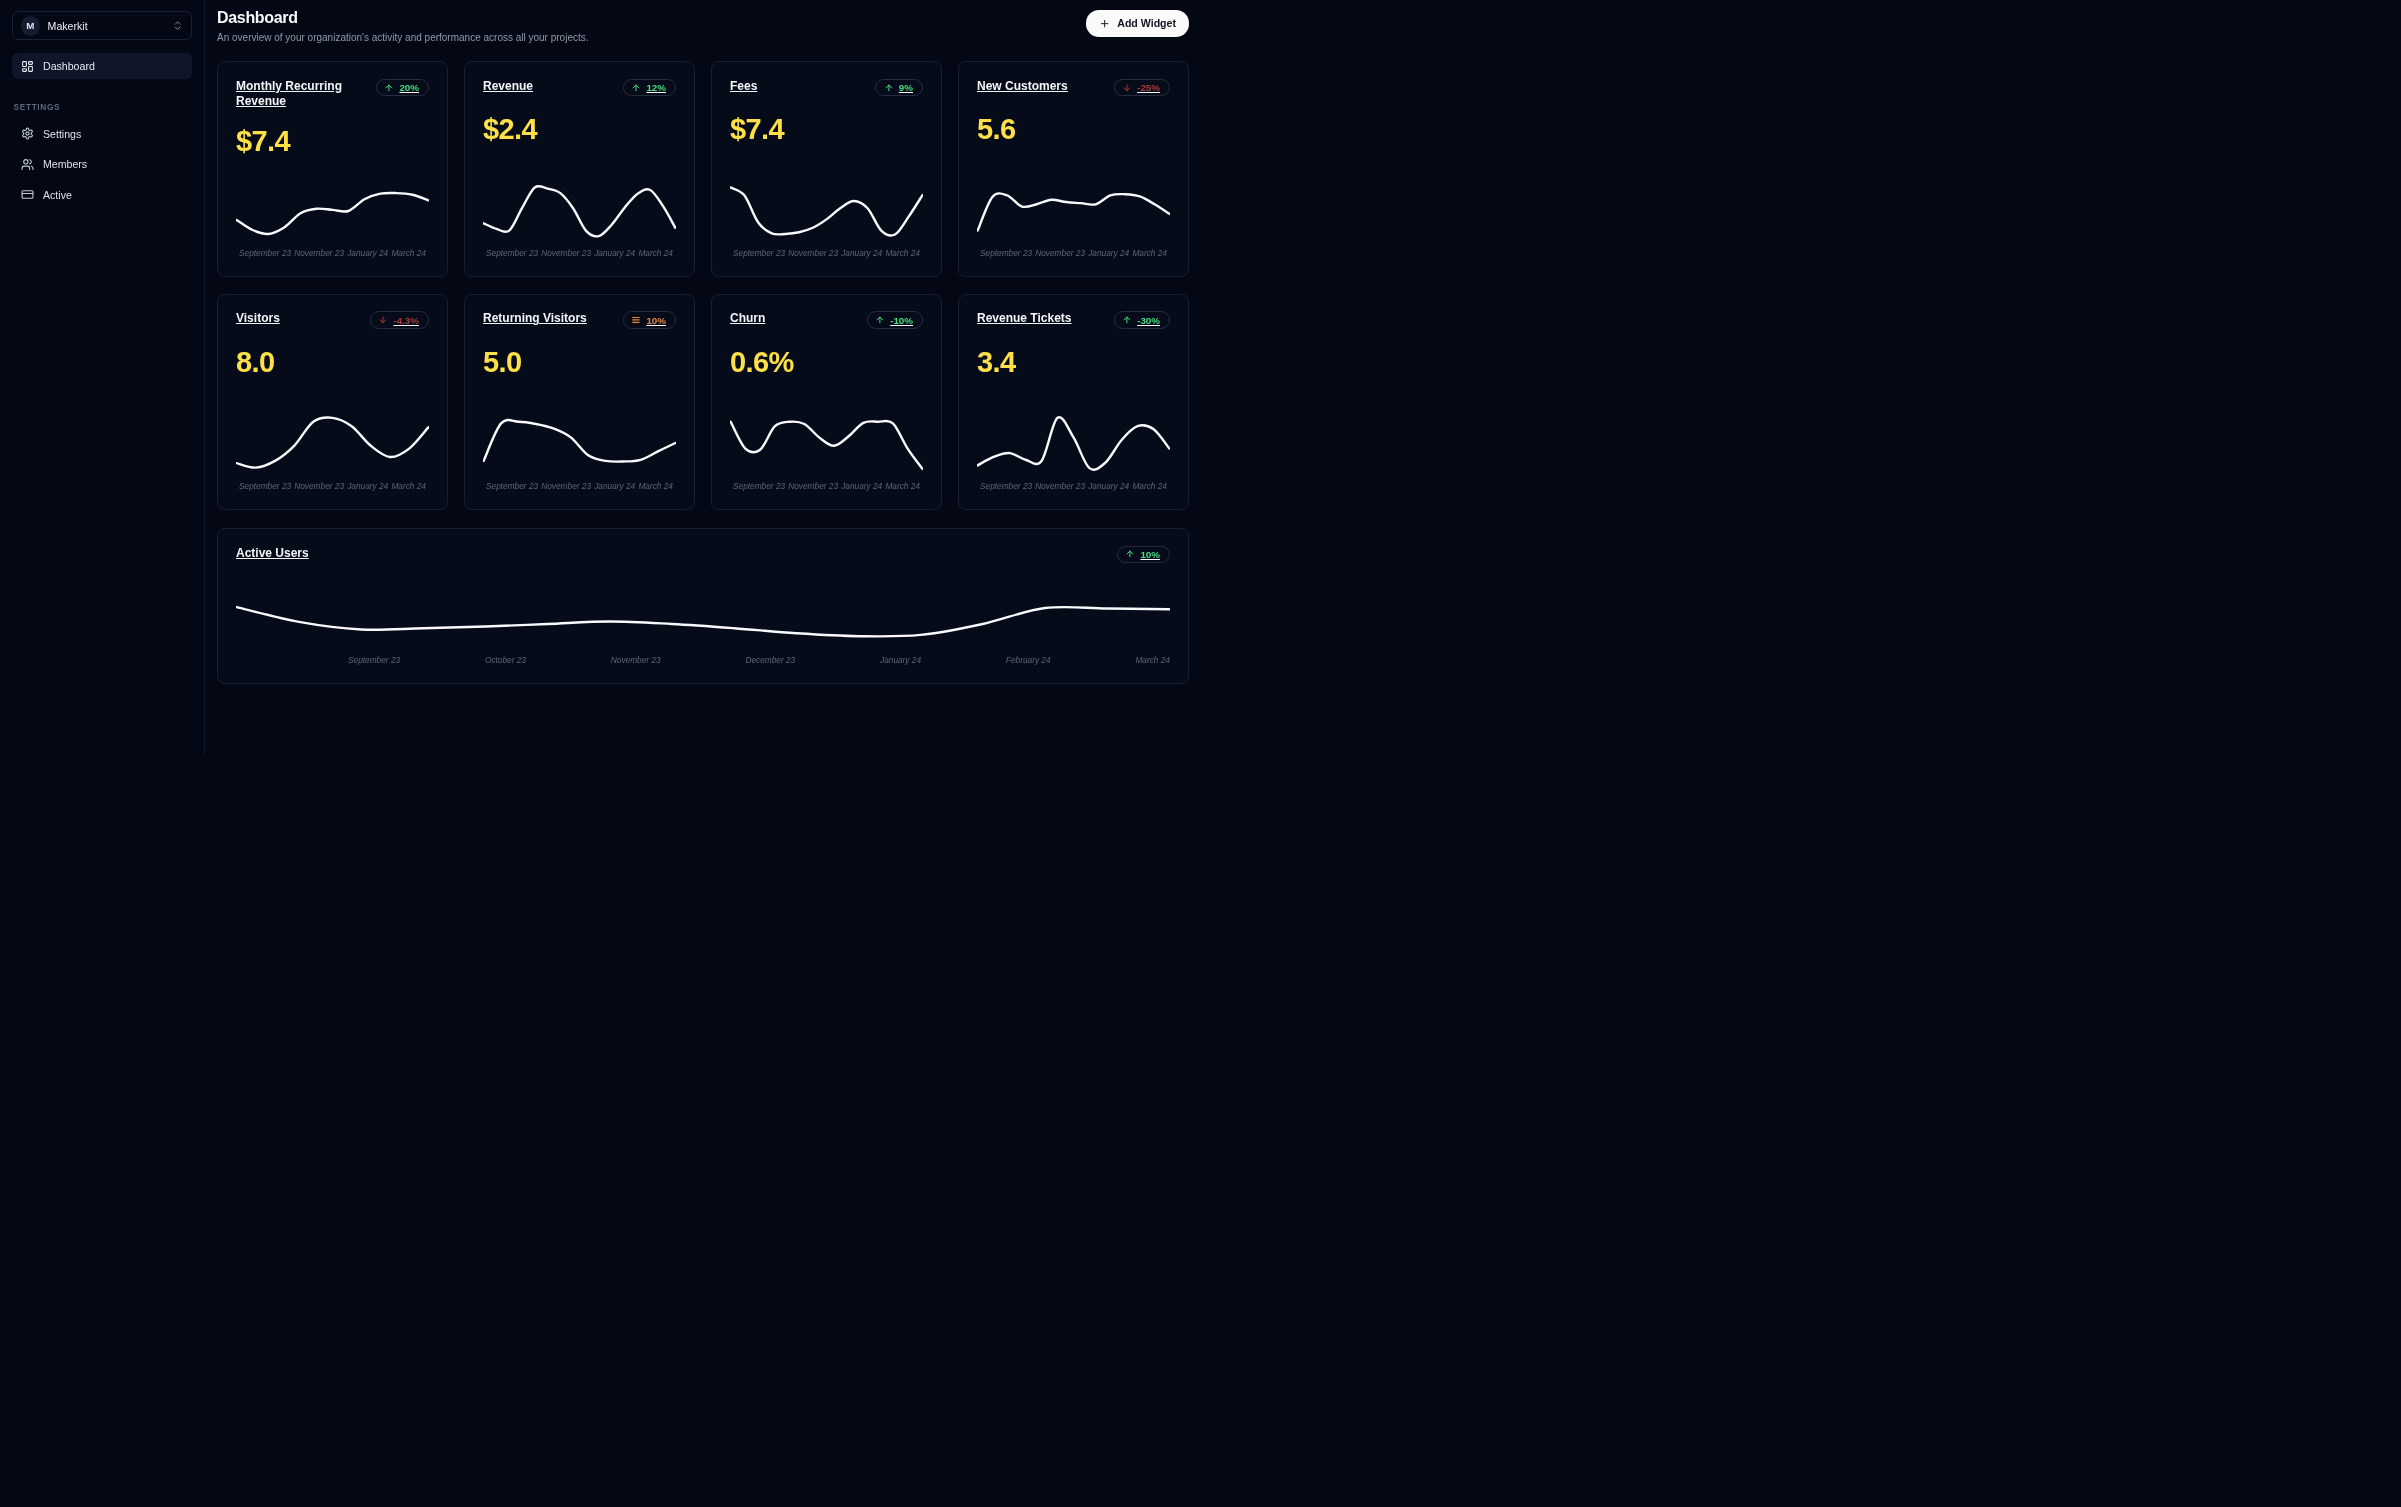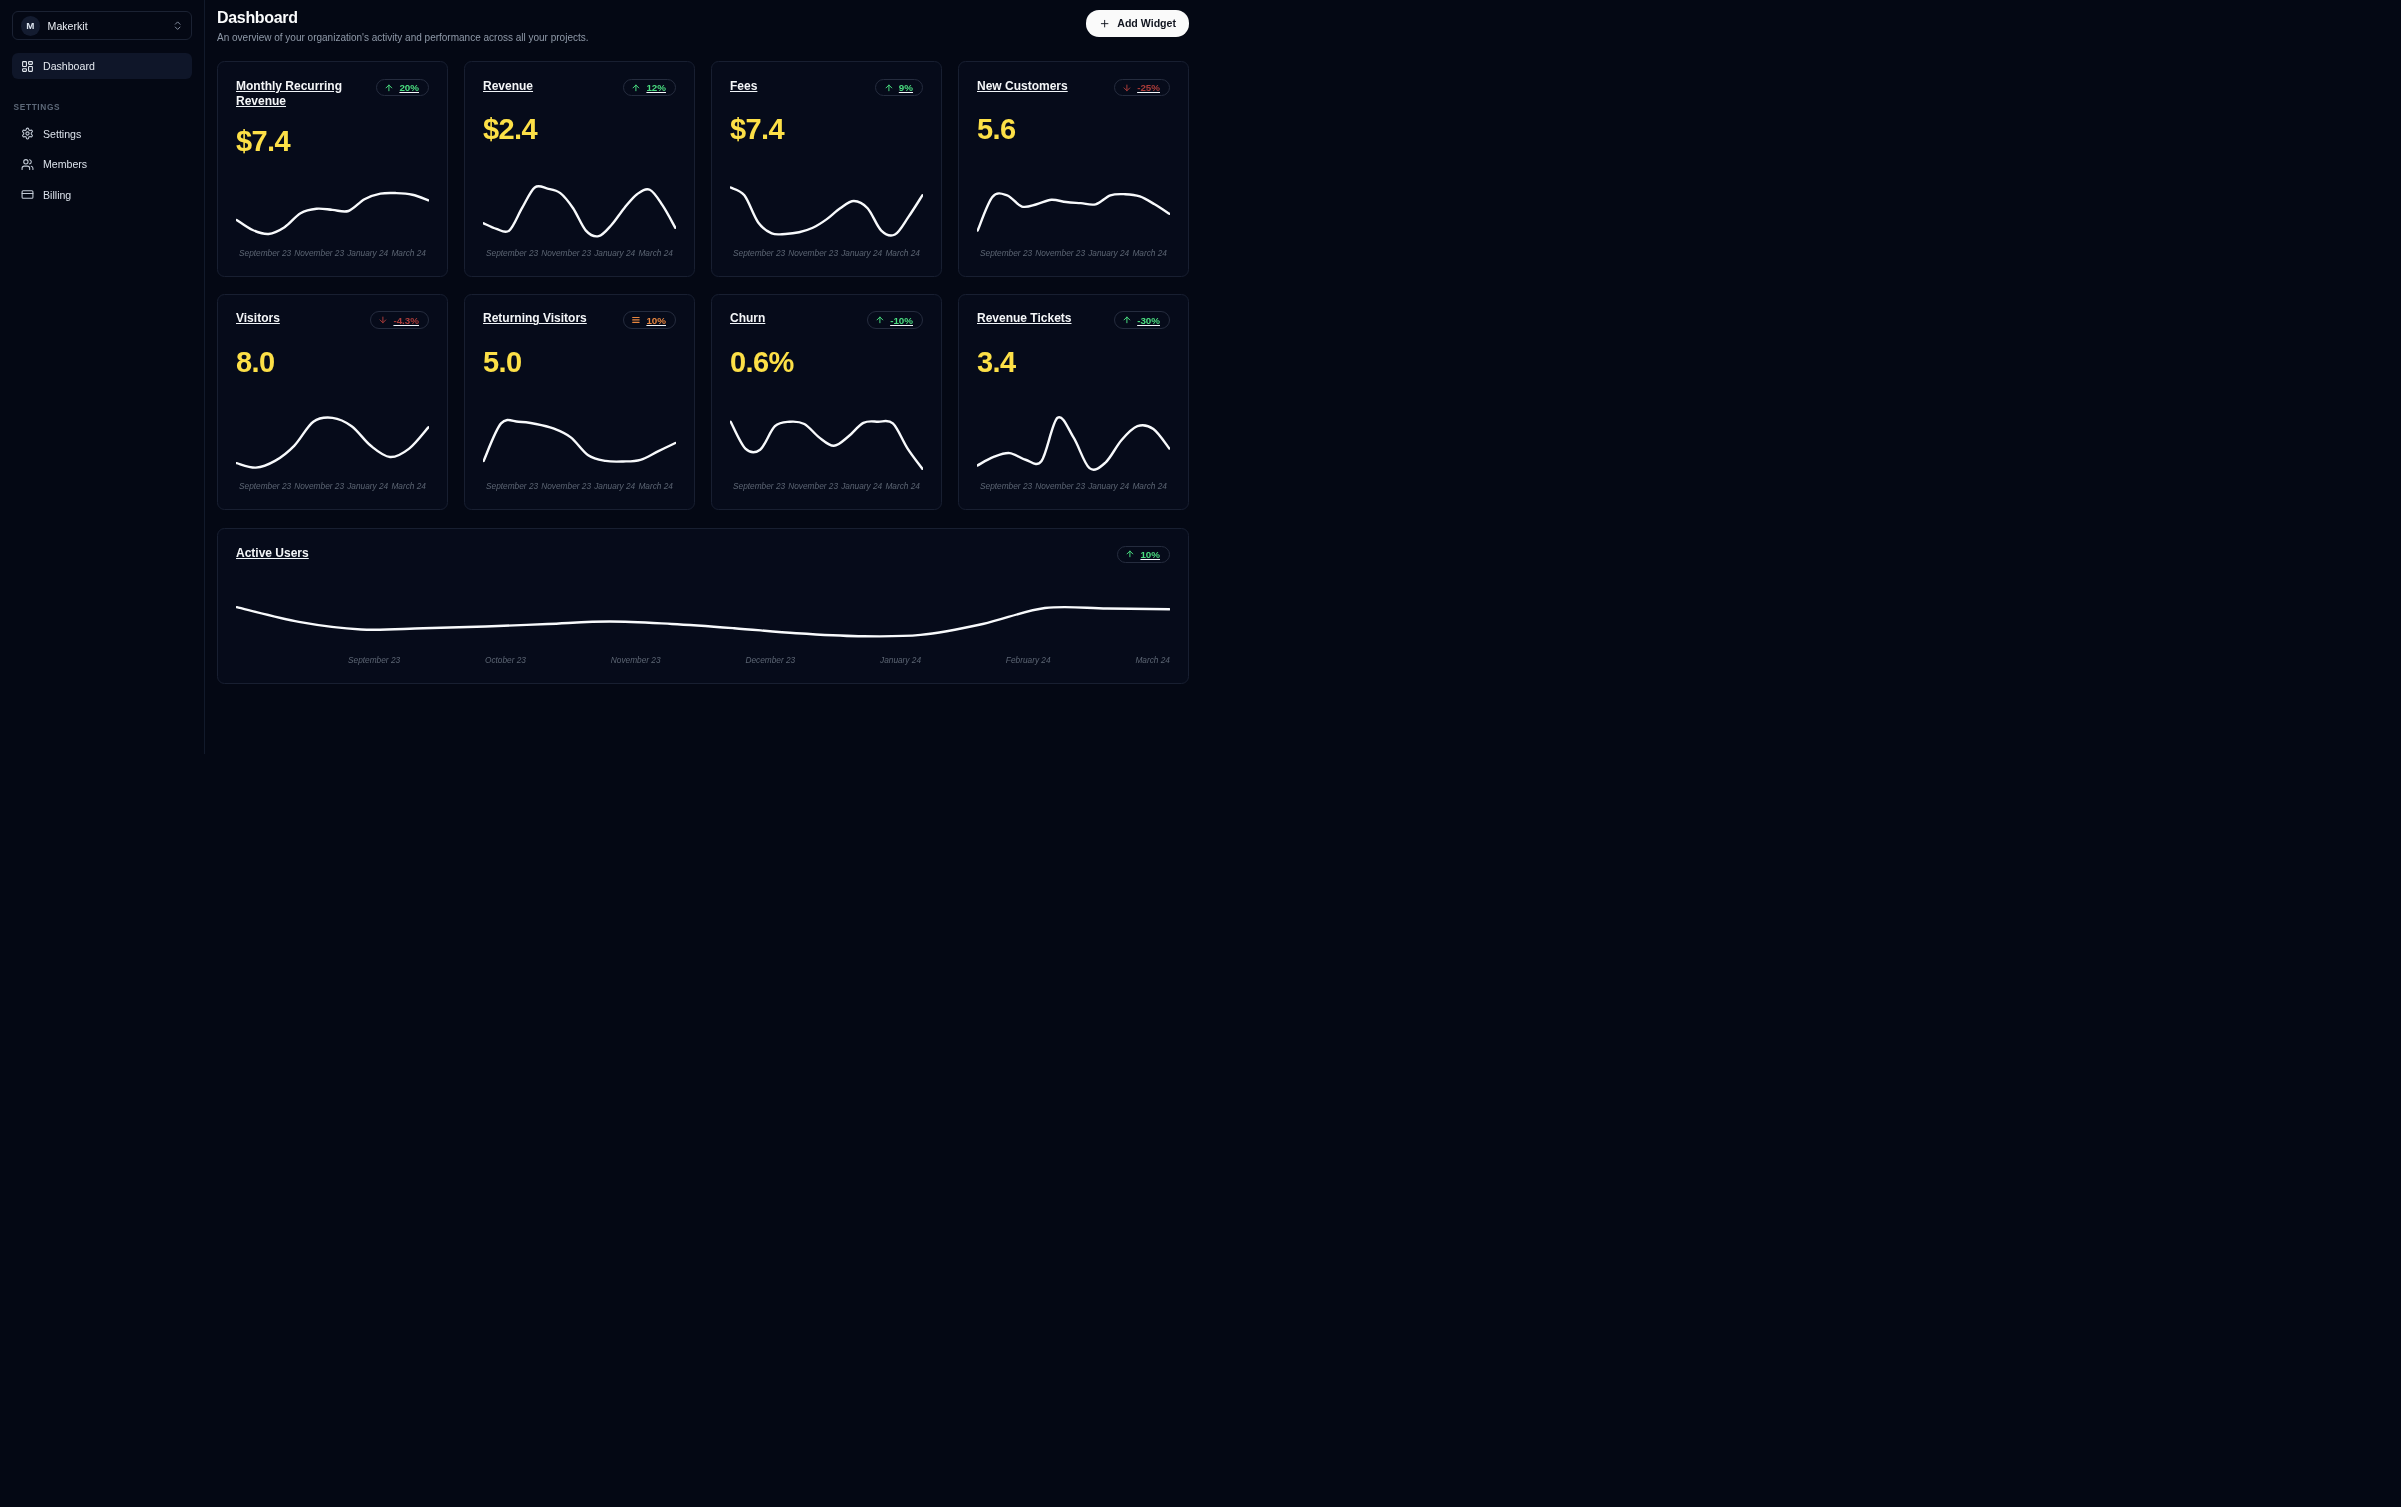--- a/index.html
+++ b/index.html
@@ -115,21 +115,21 @@
         </span>
         <span>Members</span>
       </div>
       <div class="nav-item">
         <span class="ic">
           <svg width="13" height="13" viewBox="0 0 24 24" fill="none" stroke="currentColor" stroke-width="2" stroke-linecap="round" stroke-linejoin="round">
             <rect width="20" height="14" x="2" y="5" rx="2"></rect>
               <line x1="2" x2="22" y1="10" y2="10"></line>
           </svg>
         </span>
-        <span>Billing</span>
+        <span>Active</span>
       </div>
     </div>
   </aside>
 
   <main class="main">
     <div class="header">
       <div>
         <div class="h-title">Dashboard</div>
         <div class="h-sub">An overview of your organization's activity and performance across all your projects.</div>
       </div>

